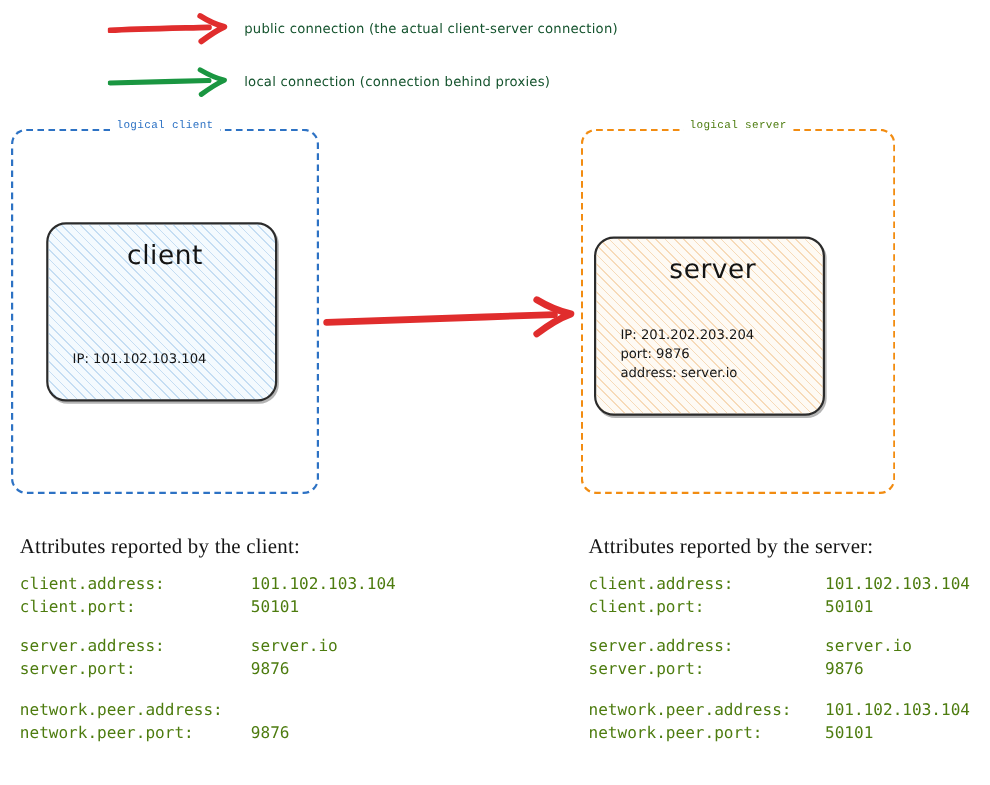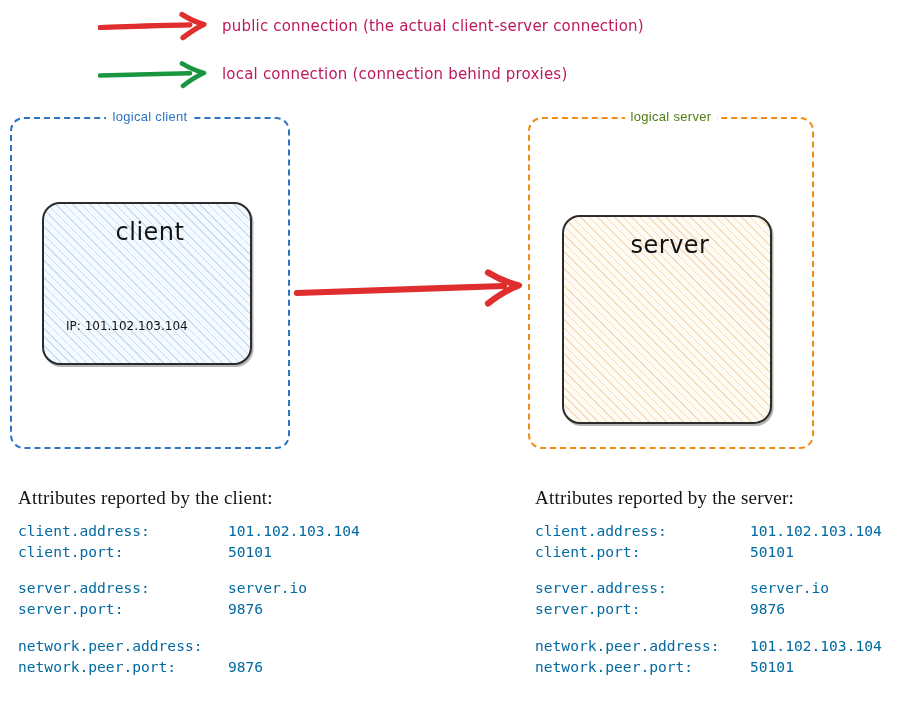--- a/index.html
+++ b/index.html
@@ -32,41 +32,41 @@
     width: 112px;
     height: 30px;
   }
   .legend-label {
     position: absolute;
     left: 124px;
     top: 50%;
     transform: translateY(-50%);
     white-space: nowrap;
     font-family: "DejaVu Sans", sans-serif;
-    font-size: 15px;
+    font-size: 12px;
     letter-spacing: 0.2px;
-    color: #be185d;
+    color: #14532d;
   }
 
   
   .logical-box {
     position: absolute;
     border-style: dashed;
     border-width: 2.6px;
     border-radius: 14px;
     background: transparent;
   }
   .logical-title {
     position: absolute;
     top: -10px;
     left: 0;
     right: 0;
     text-align: center;
-    font-size: 13px;
-    font-family: Liberation Sans, sans-serif;
+    font-size: 10px;
+    font-family: Liberation Mono, monospace;
     letter-spacing: 0.3px;
     background: #ffffff;
     padding: 0 6px;
     width: max-content;
     margin: 0 auto;
   }
   #logical-client-box { border-color: #2d72c4; }
   #logical-client-box .logical-title { color: #2d72c4; }
   #logical-server-box { border-color: #f28c11; }
   #logical-server-box .logical-title { color: #4d7c0f; }
@@ -157,21 +157,21 @@
   }
   .attr-group {
     margin-bottom: 16px;
   }
   .attr-group:last-child { margin-bottom: 0; }
   .attr-row {
     display: flex;
     font-family: "DejaVu Sans Mono", monospace;
     font-size: 14.6px;
     line-height: 1.42;
-    color: #0369a1;
+    color: #4d7c0f;
     white-space: pre;
   }
   .attr-key { display: inline-block; }
   .attr-val { display: inline-block; }
   #client-attributes .attr-key { width: 210px; }
   #server-attributes .attr-key { width: 215px; }
 </style>
 </head>
 <body>
 
@@ -208,24 +208,29 @@
       <div class="node-props">
         <div>IP: 101.102.103.104</div>
       </div>
     </div>
   </div>
 
   <div class="logical-box" id="logical-server-box" style="left:528px; top:117px; width:282px; height:328px;">
     <span class="logical-title">logical server</span>
   </div>
 
-  <div class="node" id="server-node" style="left:562px; top:215px; width:210px; height:209px;">
+  <div class="node" id="server-node" style="left:540px; top:215px; width:210px; height:163px;">
     <span class="hatch"></span>
     <div class="node-inner">
       <div class="node-title">server</div>
+      <div class="node-props">
+        <div>IP: 201.202.203.204</div>
+        <div>port: 9876</div>
+        <div>address: server.io</div>
+      </div>
     </div>
   </div>
 
   <div id="main-connection-arrow">
     <svg width="236" height="46" viewBox="0 0 236 46">
       <path d="M5,27 C52,25.2 140,22.6 212,20.0" stroke="#e02d2d" stroke-width="6.2" fill="none" stroke-linecap="round"></path>
       <path d="M196,6.5 C206,12.6 215,16.6 227,19.4 C216,23.4 206,29.8 196,37.5" fill="none" stroke="#e02d2d" stroke-width="6.2" stroke-linecap="round" stroke-linejoin="round"></path>
     </svg>
   </div>
 

